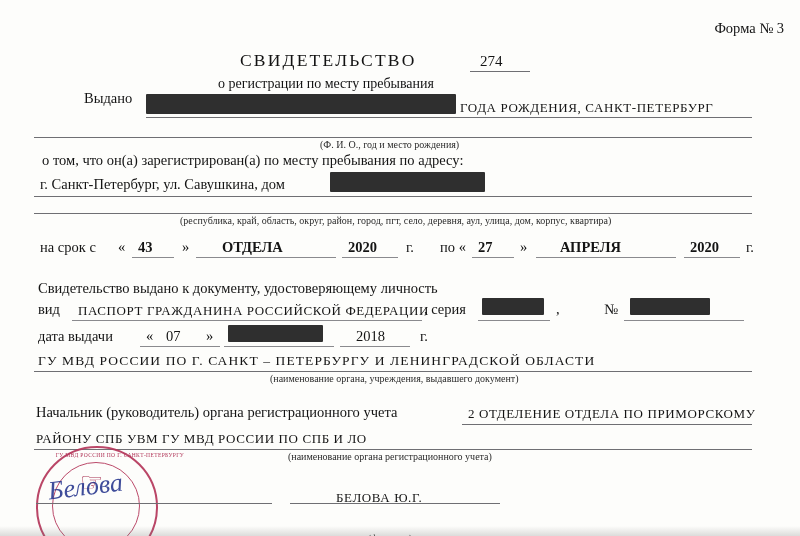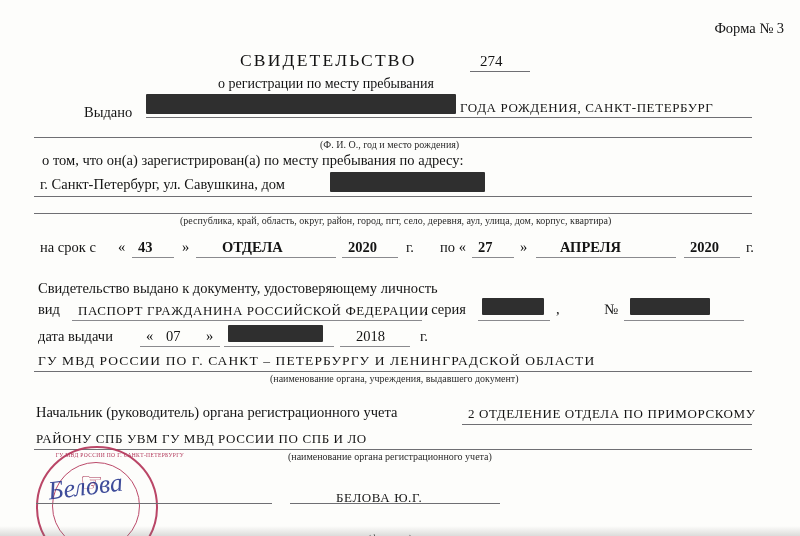--- a/index.html
+++ b/index.html
@@ -137,21 +137,21 @@
 <div id="page">
 
   <div class="abs t-form" style="right:16px; top:20px;">Форма № 3</div>
 
   <div class="abs t-title" style="left:240px; top:50px;">СВИДЕТЕЛЬСТВО</div>
   <div class="abs t" style="left:480px; top:53px; font-size:15px;">274</div>
   <div class="rule" style="left:470px; top:71px; width:60px;"></div>
 
   <div class="abs t-sub" style="left:218px; top:76px;">о регистрации по месту пребывания</div>
 
-  <div class="abs t" style="left:84px; top:104px;">Выдано</div>
+  <div class="abs t" style="left:84px; top:90px;">Выдано</div>
   <div class="redact" style="left:146px; top:94px; width:310px; height:20px;"></div>
   <div class="abs t-caps" style="left:460px; top:100px;">ГОДА РОЖДЕНИЯ, САНКТ-ПЕТЕРБУРГ</div>
   <div class="rule" style="left:146px; top:117px; width:606px;"></div>
 
   <div class="rule" style="left:34px; top:137px; width:718px;"></div>
   <div class="abs t-sm" style="left:320px; top:139px;">(Ф. И. О., год и место рождения)</div>
 
   <div class="abs t" style="left:42px; top:152px;">о том, что он(а) зарегистрирован(а) по месту пребывания по адресу:</div>
 
   <div class="abs t" style="left:40px; top:176px;">г. Санкт-Петербург, ул. Савушкина, дом</div>

